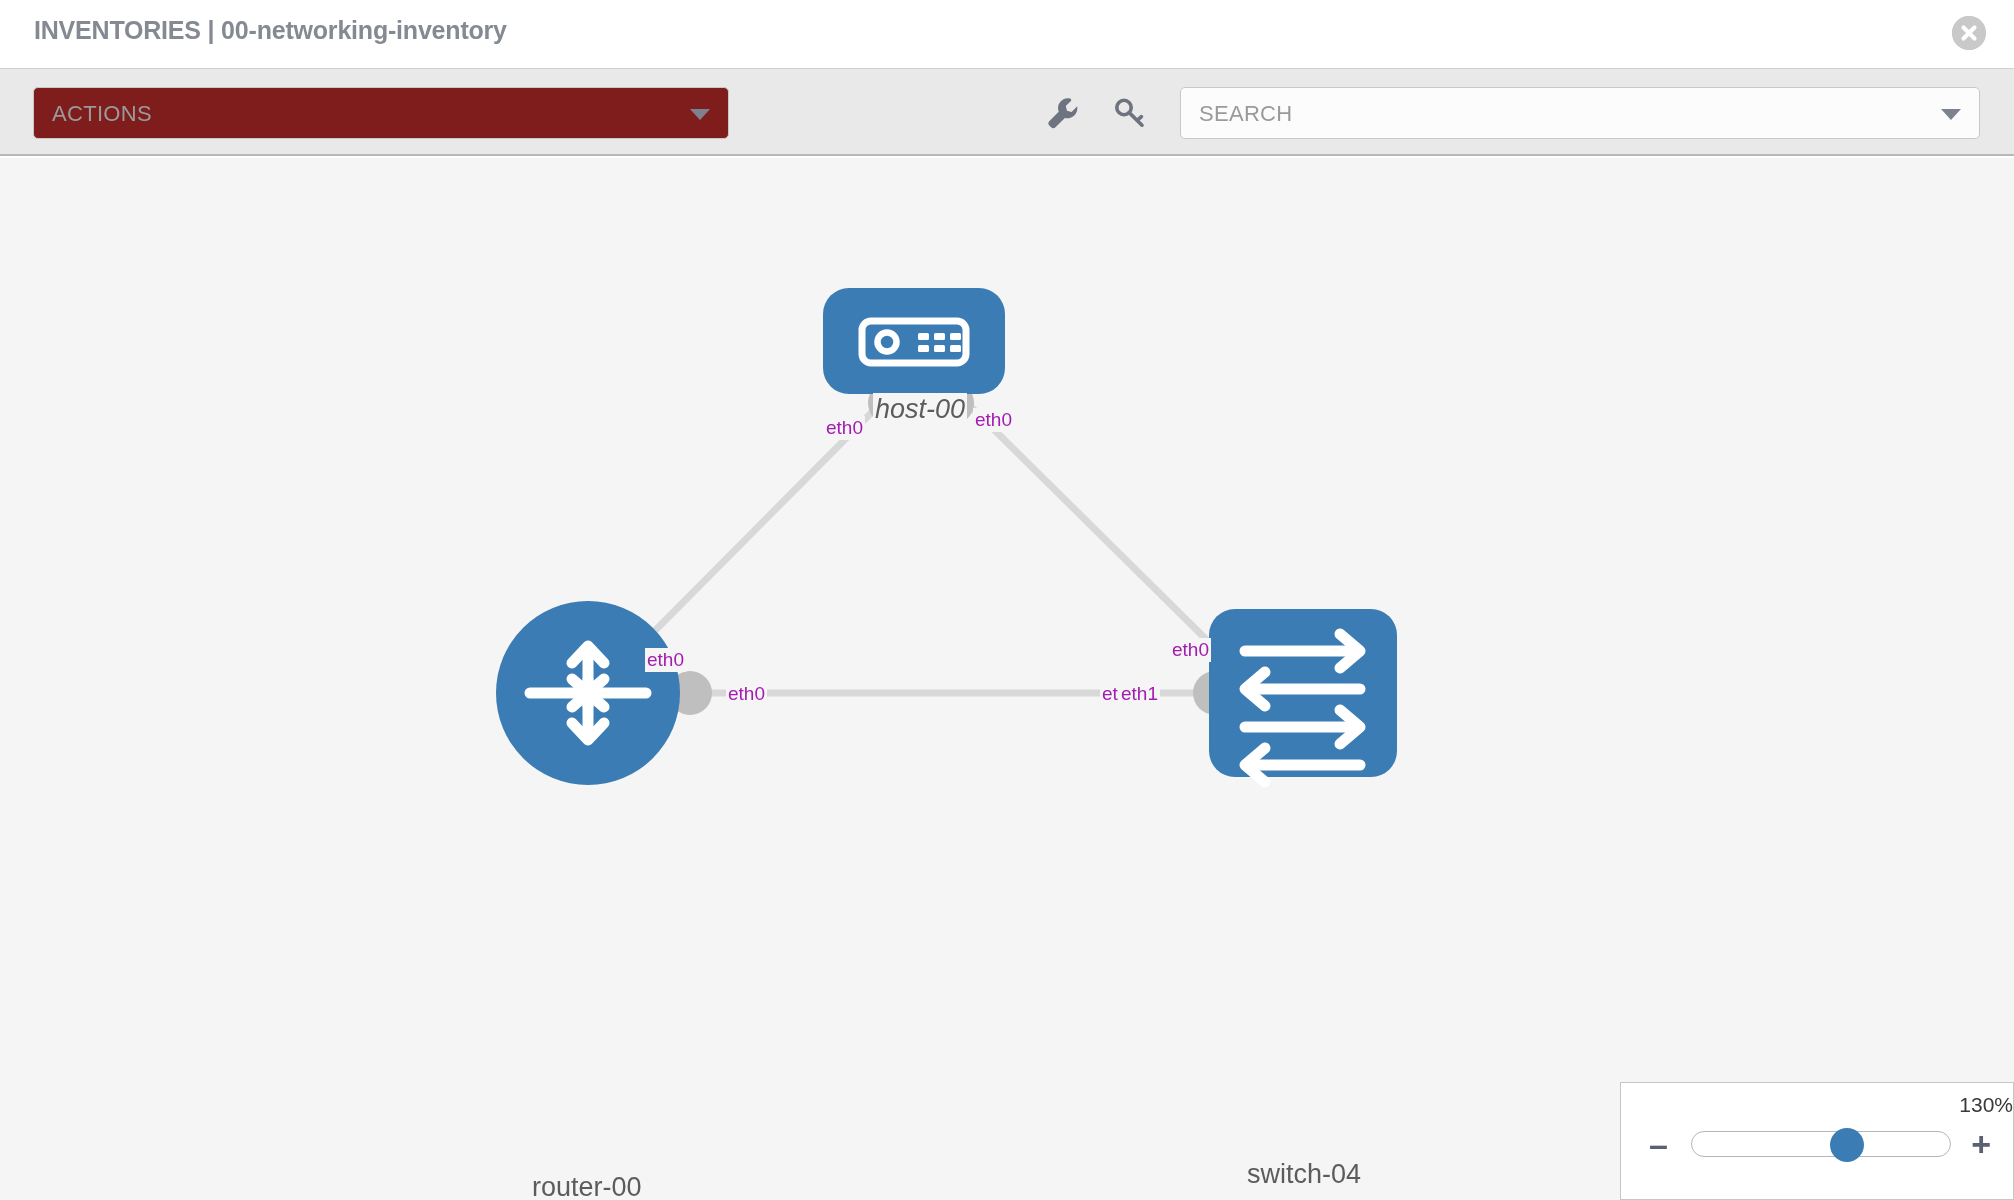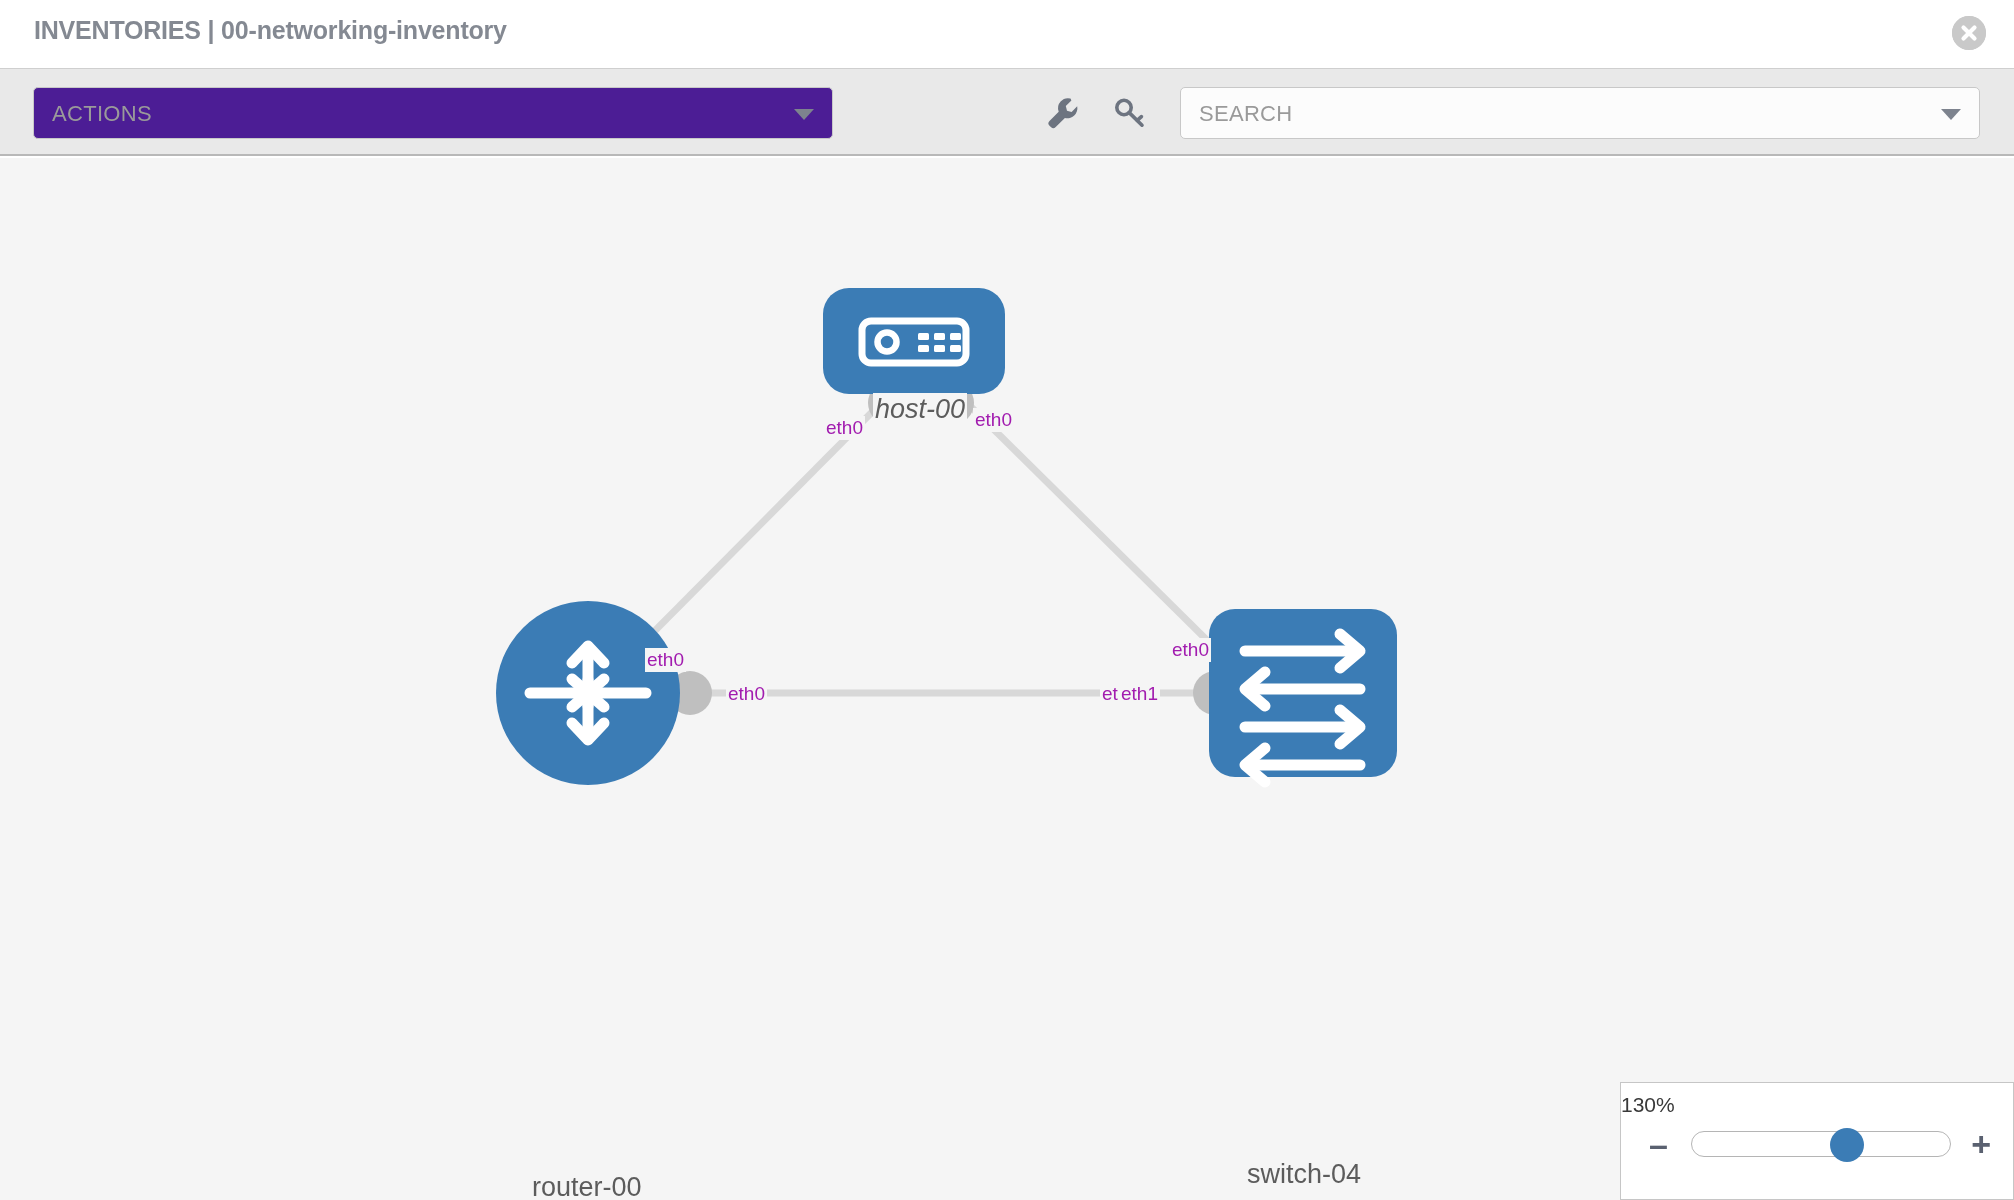--- a/index.html
+++ b/index.html
@@ -34,22 +34,22 @@
   
   .toolbar {
     position: absolute; left: 0; top: 68px;
     width: 2014px; height: 88px;
     background: #e9e9e9;
     border-top: 1px solid #cfcfcf;
     border-bottom: 2px solid #b8b8b8;
   }
   .actions-select {
     position: absolute; left: 33px; top: 18px;
-    width: 800px; height: 52px;
-    background: #4c1d95;
+    width: 696px; height: 52px;
+    background: #7f1d1d;
     border: 1px solid #c8c8c8;
     border-radius: 5px;
   }
   .actions-select .label {
     position: absolute; left: 18px; top: 13px;
     font-size: 22px; color: #9a9a9a; letter-spacing: 0.3px;
   }
   .caret {
     position: absolute; right: 18px; top: 21px;
     width: 0; height: 0;
@@ -109,21 +109,21 @@
 
   
   .zoom-panel {
     position: absolute; left: 1620px; top: 1082px;
     width: 394px; height: 118px;
     background: #ffffff;
     border: 1px solid #c6c6c6;
   }
   .zoom-value {
     position: absolute; left: 0; right: 0; top: 10px;
-    text-align: left;
+    text-align: right;
     font-size: 21px; color: #3a3a3a;
   }
   .zoom-minus, .zoom-plus {
     position: absolute; top: 46px;
     color: #5a6170; font-size: 34px; font-weight: bold;
     line-height: 30px; cursor: pointer; user-select: none;
   }
   .zoom-minus { left: 28px; }
   .zoom-plus  { right: 22px; }
   .zoom-track {

